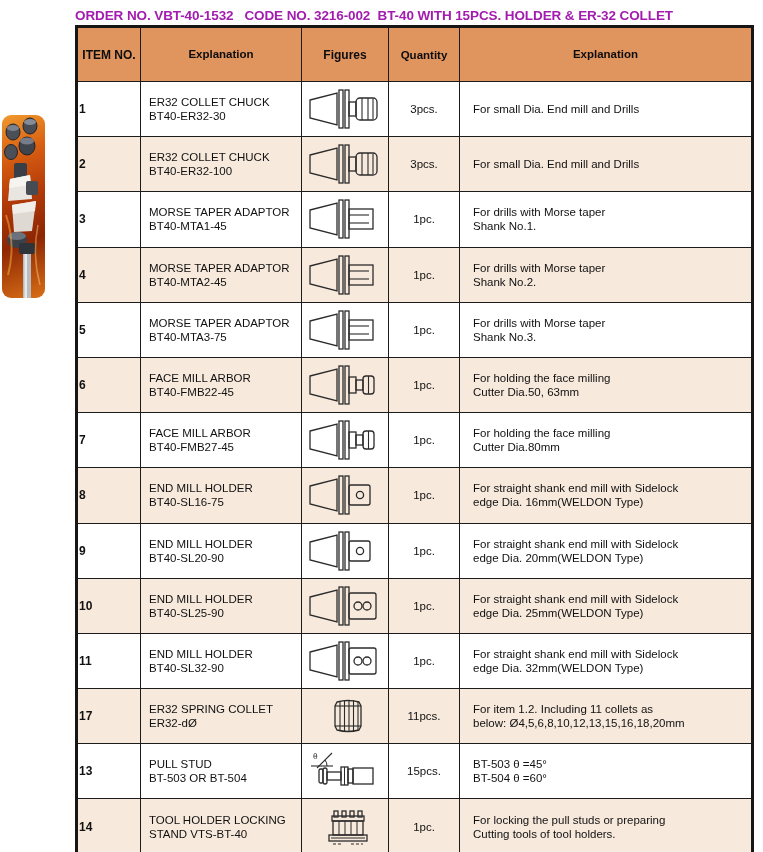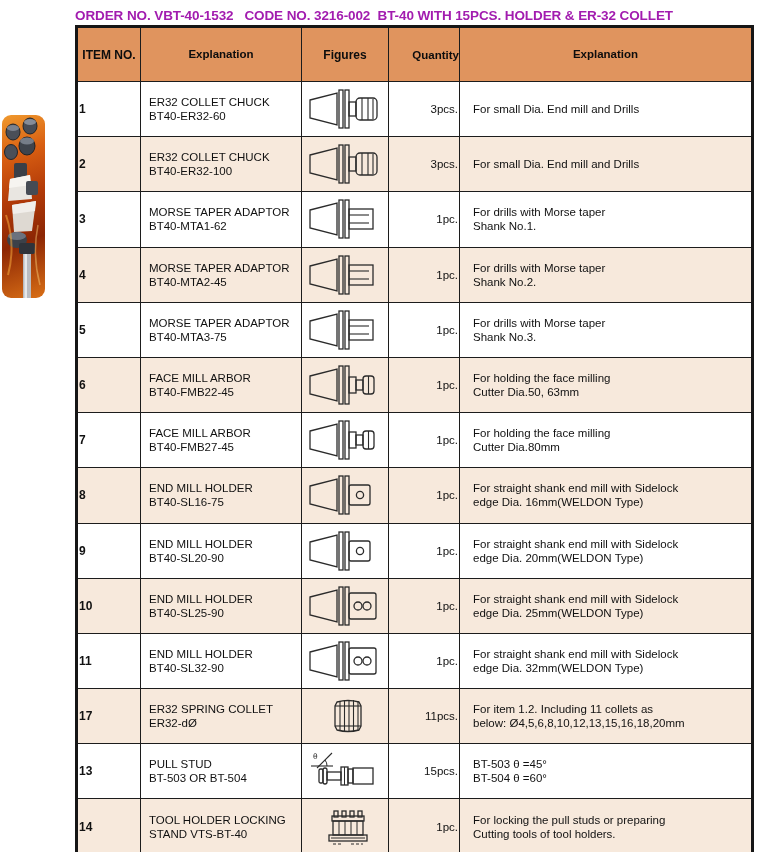--- a/index.html
+++ b/index.html
@@ -28,21 +28,21 @@
   }
   thead th{
     background:#E0945E;height:19px;font-size:12px;font-weight:bold;color:#0d0d0d;
     text-align:center;padding:1px 0;
   }
   tbody td{height:52.2px;background:#ffffff;}
   tr.alt td{background:#F7E9DC;}
   .c-item{width:62px;font-size:12px;font-weight:bold;}
   .c-desc{width:160px;padding:0 2px 0 8px;font-size:11.5px;line-height:1.22;}
   .c-fig{width:86px;text-align:center;padding:0;}
-  .c-qty{width:70px;text-align:right;font-size:11.5px;}
+  .c-qty{width:70px;text-align:center;font-size:11.5px;}
   .c-exp{padding:0 2px 0 13px;font-size:11.5px;line-height:1.22;}
   .c-desc .line, .c-exp .line{white-space:nowrap;}
   .fig-svg{display:block;margin:0 auto;}
 </style>
 </head>
 <body>
 
 <div class="page-title">ORDER NO. VBT-40-1532   CODE NO. 3216-002  BT-40 WITH 15PCS. HOLDER &amp; ER-32 COLLET</div>
 
 <div class="product-photo">
@@ -79,21 +79,21 @@
         <th class="c-fig">Figures</th>
         <th class="c-qty">Quantity</th>
         <th class="c-exp" style="text-align:center;padding:17px 0;">Explanation</th>
       </tr>
     </thead>
     <tbody id="rows">
         <tr>
     <td class="c-item">1</td>
     <td class="c-desc">
       <div class="line">ER32 COLLET CHUCK</div>
-      <div class="line">BT40-ER32-60</div>
+      <div class="line">BT40-ER32-30</div>
     </td>
     <td class="c-fig">
             <svg class="fig-svg" width="84" height="48" viewBox="0 0 84 48">
               <polygon points="7,15 34,8 34,40 7,33" fill="none" stroke="#2b2b2b" stroke-width="1.3"></polygon>
               <rect x="36" y="5" width="4" height="38" fill="none" stroke="#2b2b2b" stroke-width="1.3"></rect>
               <rect x="42" y="5" width="4" height="38" fill="none" stroke="#2b2b2b" stroke-width="1.3"></rect>
               <rect x="46" y="17" width="7" height="14" fill="none" stroke="#2b2b2b" stroke-width="1.3"></rect>
               <rect x="53" y="13" width="21" height="22" rx="4" fill="none" stroke="#2b2b2b" stroke-width="1.3"></rect>
               <line x1="59" y1="13" x2="59" y2="35" stroke="#2b2b2b" stroke-width="1.1"></line>
               <line x1="65" y1="13" x2="65" y2="35" stroke="#2b2b2b" stroke-width="1.1"></line>
@@ -127,21 +127,21 @@
     <td class="c-qty">3pcs.</td>
     <td class="c-exp">
       <div class="line">For small Dia. End mill and Drills</div>
       <div class="line"></div>
     </td>
   </tr>
         <tr>
     <td class="c-item">3</td>
     <td class="c-desc">
       <div class="line">MORSE TAPER ADAPTOR</div>
-      <div class="line">BT40-MTA1-62</div>
+      <div class="line">BT40-MTA1-45</div>
     </td>
     <td class="c-fig">
             <svg class="fig-svg" width="84" height="48" viewBox="0 0 84 48">
               <polygon points="7,15 34,8 34,40 7,33" fill="none" stroke="#2b2b2b" stroke-width="1.3"></polygon>
               <rect x="36" y="5" width="4" height="38" fill="none" stroke="#2b2b2b" stroke-width="1.3"></rect>
               <rect x="42" y="5" width="4" height="38" fill="none" stroke="#2b2b2b" stroke-width="1.3"></rect>
               <rect x="46" y="14" width="24" height="20" fill="none" stroke="#2b2b2b" stroke-width="1.3"></rect>
               <line x1="46" y1="20" x2="66" y2="20" stroke="#2b2b2b" stroke-width="1.1"></line>
               <line x1="46" y1="28" x2="66" y2="28" stroke="#2b2b2b" stroke-width="1.1"></line>
             </svg>

